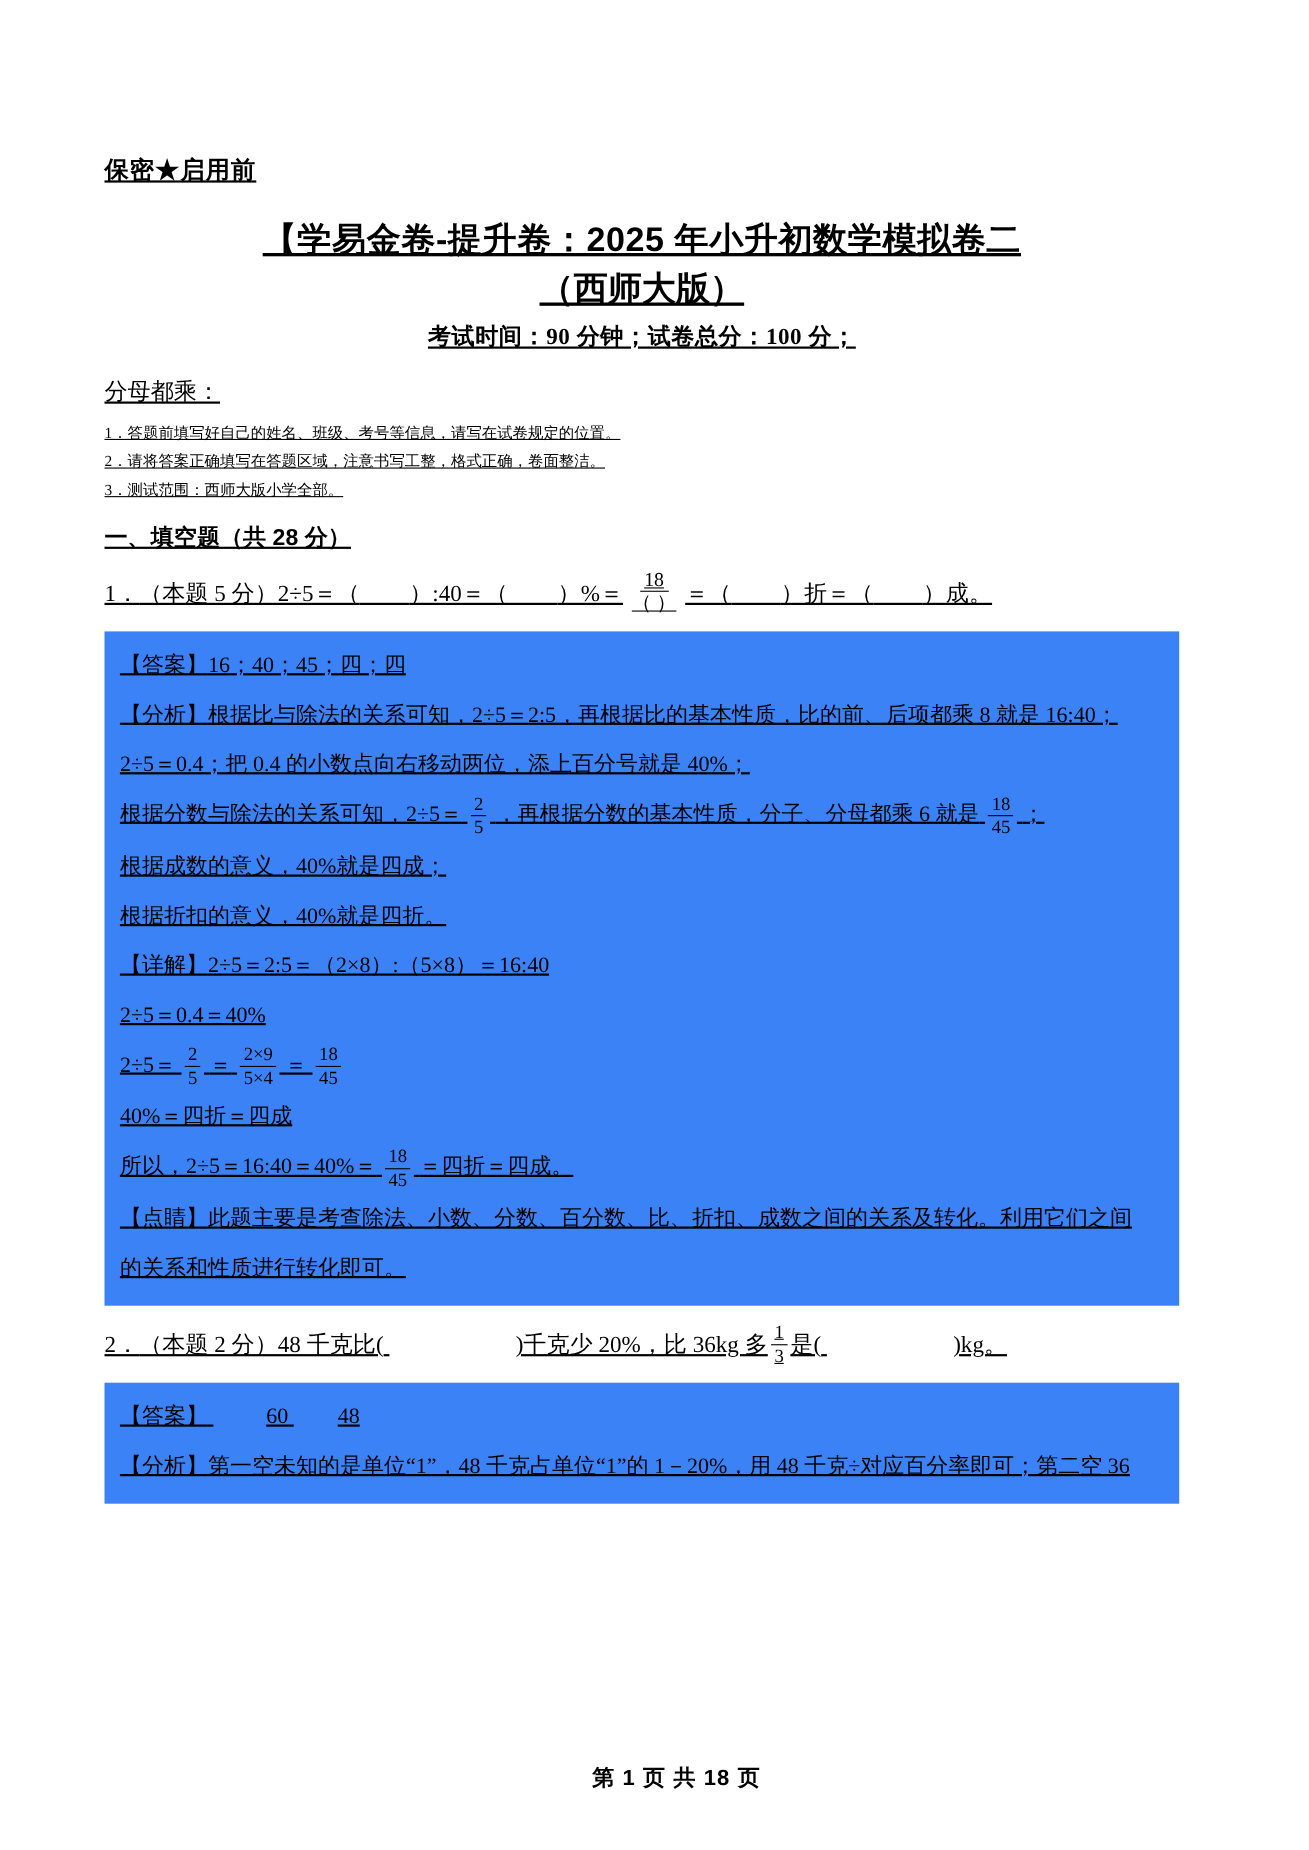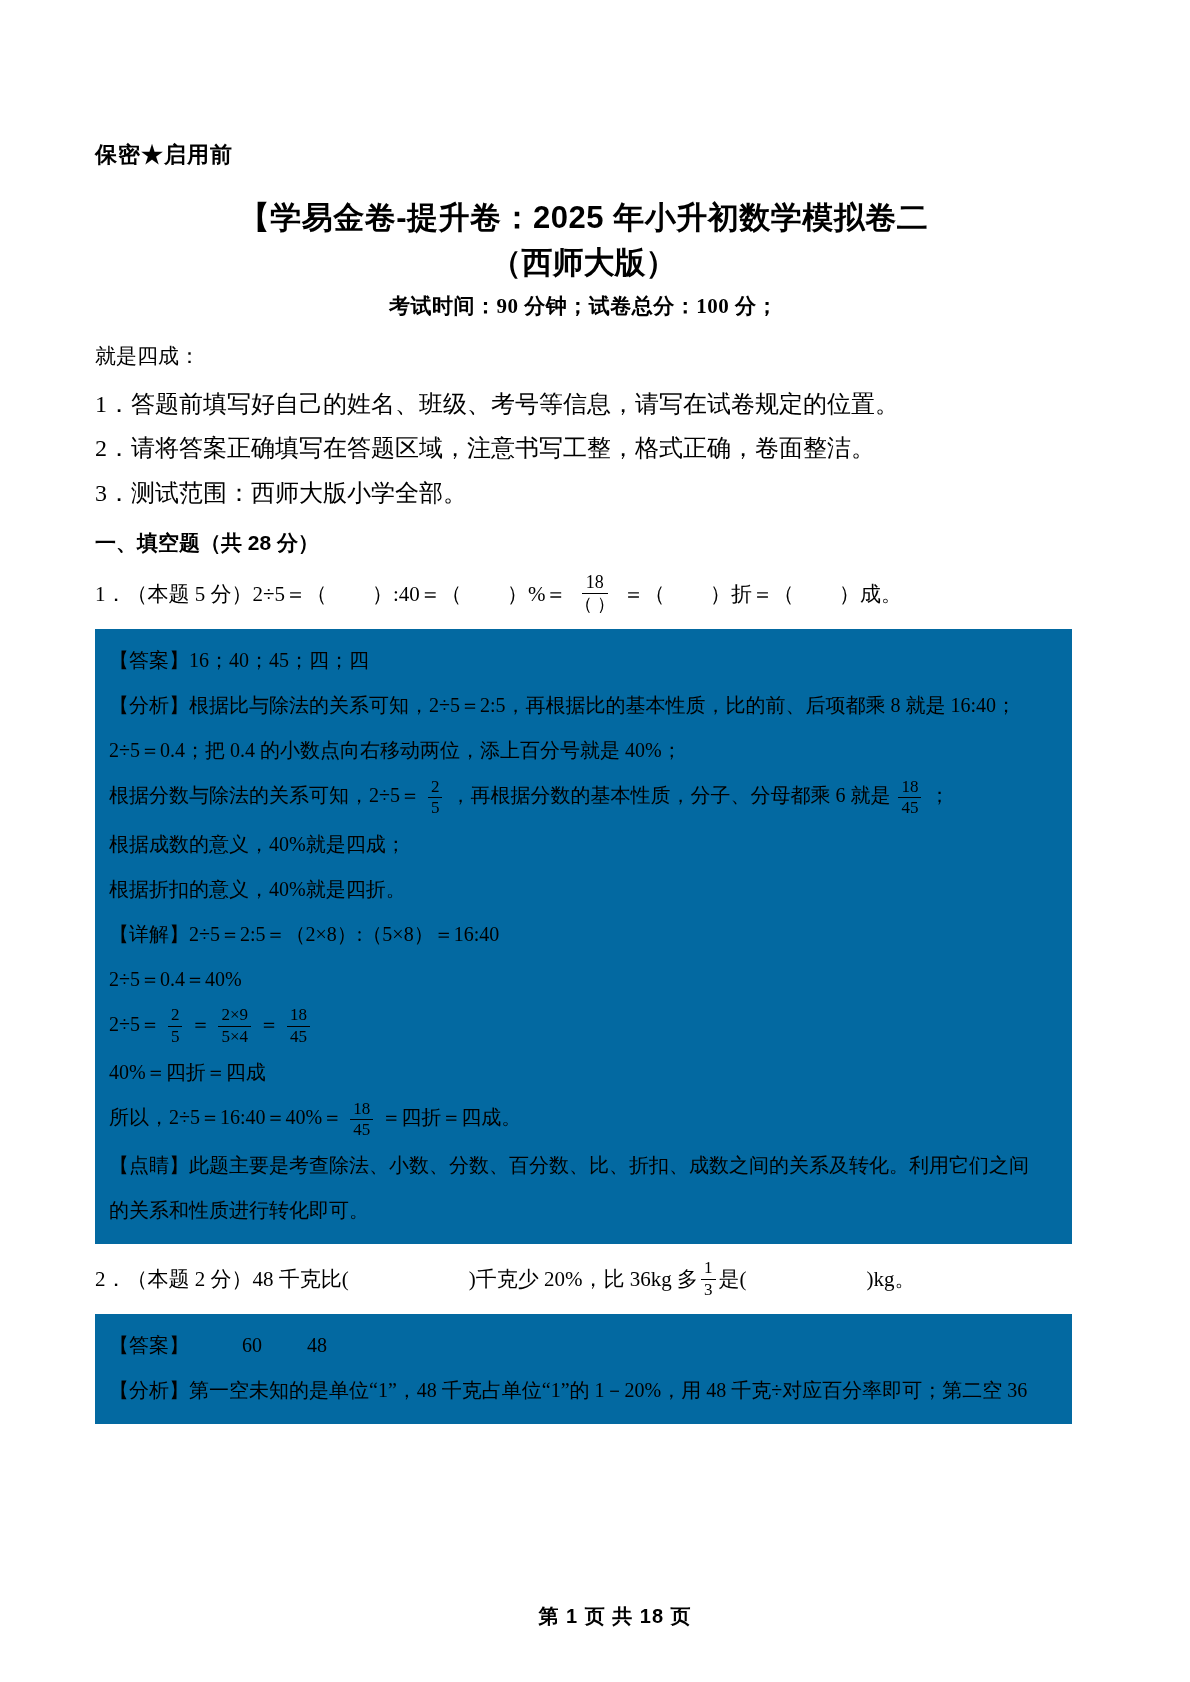--- a/index.html
+++ b/index.html
@@ -13,20 +13,21 @@
     font-family: "Liberation Serif", "DejaVu Serif", serif;
     color: #000000;
     position: relative;
   }
   .page {
     width: 1190px;
     min-height: 1682px;
     box-sizing: border-box;
     padding: 140px 118px 60px 95px;
     position: relative;
+    text-decoration: underline;
   }
   .secret {
     font-family: "Liberation Sans", sans-serif;
     font-weight: bold;
     font-size: 22px;
     letter-spacing: 1px;
     margin: 0 0 26px 0;
   }
   .title {
     text-align: center;
@@ -50,40 +51,40 @@
     font-weight: bold;
     font-size: 21px;
     margin: 6px 0 22px 0;
     letter-spacing: 0.5px;
   }
   .notice-title {
     font-size: 21px;
     margin: 0 0 12px 0;
   }
   .notice-item {
-    font-size: 24px;
+    font-size: 14px;
     line-height: 1.85;
     margin: 0;
   }
   .section-head {
     font-family: "Liberation Sans", sans-serif;
     font-weight: bold;
     font-size: 21px;
     margin: 14px 0 16px 0;
   }
   .question {
     font-size: 21px;
     line-height: 2.0;
     margin: 14px 0 14px 0;
     display: flex;
     flex-wrap: wrap;
     align-items: center;
   }
   .answer-block {
-    background: #0369a1;
+    background: #3b82f6;
     padding: 12px 14px 14px 14px;
     margin: 8px 0 6px 0;
   }
   .answer-block p {
     font-size: 20px;
     line-height: 1.95;
     margin: 0 0 6px 0;
   }
   .answer-block p:last-child { margin-bottom: 0; }
   .lbl { font-weight: normal; }
@@ -137,21 +138,21 @@
 
 <div class="page">
 
   <div class="secret">保密★启用前</div>
 
   <h1 class="title">【学易金卷-提升卷：2025 年小升初数学模拟卷二</h1>
   <div class="title-line2">（西师大版）</div>
 
   <div class="exam-info">考试时间：90 分钟；试卷总分：100 分；</div>
 
-  <div class="notice-title">就是四成：</div>
+  <div class="notice-title">分母都乘：</div>
   <p class="notice-item">1．答题前填写好自己的姓名、班级、考号等信息，请写在试卷规定的位置。</p>
   <p class="notice-item">2．请将答案正确填写在答题区域，注意书写工整，格式正确，卷面整洁。</p>
   <p class="notice-item">3．测试范围：西师大版小学全部。</p>
 
   <div class="section-head">一、填空题（共 28 分）</div>
 
   <div class="question">
     <span>1．</span>
     <span>（本题 5 分）2÷5＝（</span>
     <span class="blank-paren">&nbsp;&nbsp;&nbsp;&nbsp;</span>

